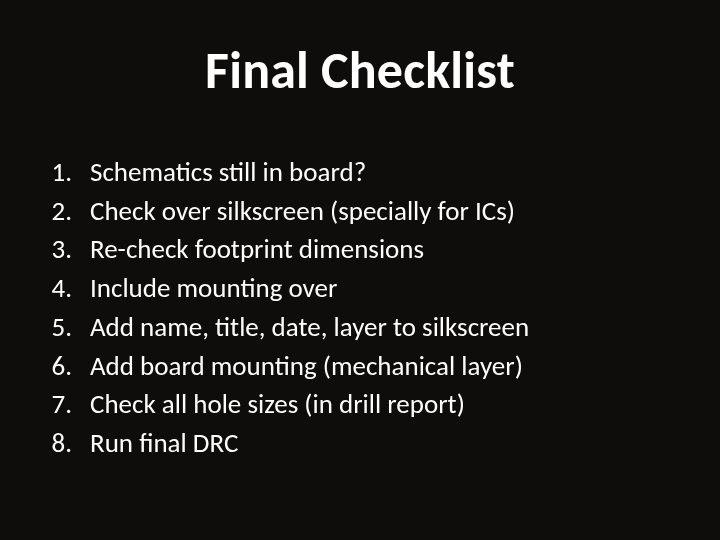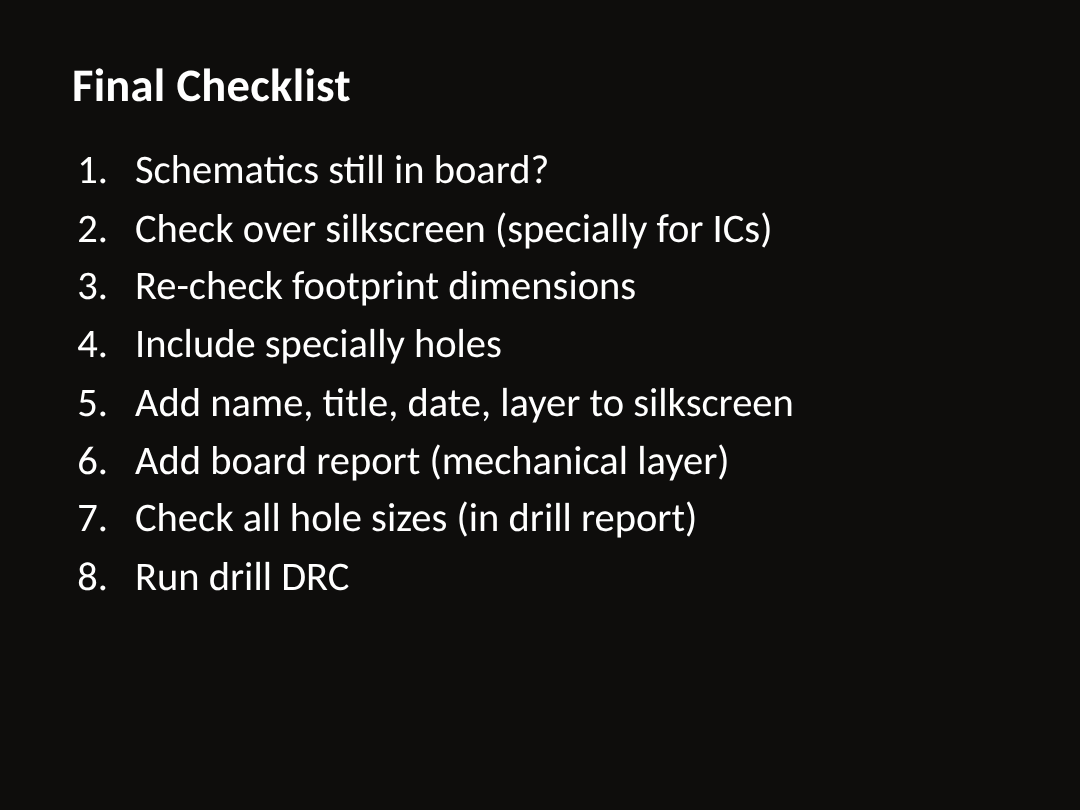--- a/index.html
+++ b/index.html
@@ -4,24 +4,24 @@
   <style>
     * { margin: 0; padding: 0; box-sizing: border-box; }
     html, body { width: 720px; height: 540px; }
     body {
       background: #0e0d0c;
       color: #ffffff;
       font-family: Calibri, "Segoe UI", Arial, sans-serif;
       padding: 38px 48px 48px 48px;
     }
     .title {
-      font-size: 31px;
+      font-size: 52px;
       font-weight: 700;
-      text-align: left;
-      margin-bottom: 20px;
+      text-align: center;
+      margin-bottom: 52px;
       letter-spacing: 0.2px;
     }
     .list {
       display: table;
     }
     .row {
       display: table-row;
     }
     .num, .txt {
       display: table-cell;
@@ -49,31 +49,31 @@
   <div class="row">
     <span class="num">2.</span>
     <span class="txt">Check over silkscreen (specially for ICs)</span>
   </div>
   <div class="row">
     <span class="num">3.</span>
     <span class="txt">Re-check footprint dimensions</span>
   </div>
   <div class="row">
     <span class="num">4.</span>
-    <span class="txt">Include specially holes</span>
+    <span class="txt">Include mounting over</span>
   </div>
   <div class="row">
     <span class="num">5.</span>
     <span class="txt">Add name, title, date, layer to silkscreen</span>
   </div>
   <div class="row">
     <span class="num">6.</span>
-    <span class="txt">Add board report (mechanical layer)</span>
+    <span class="txt">Add board mounting (mechanical layer)</span>
   </div>
   <div class="row">
     <span class="num">7.</span>
     <span class="txt">Check all hole sizes (in drill report)</span>
   </div>
   <div class="row">
     <span class="num">8.</span>
-    <span class="txt">Run drill DRC</span>
+    <span class="txt">Run final DRC</span>
   </div>
 </div>
 
 </body></html>

